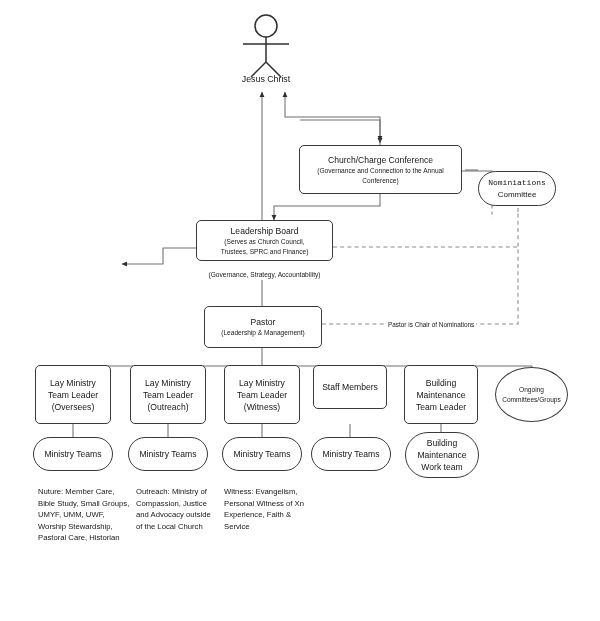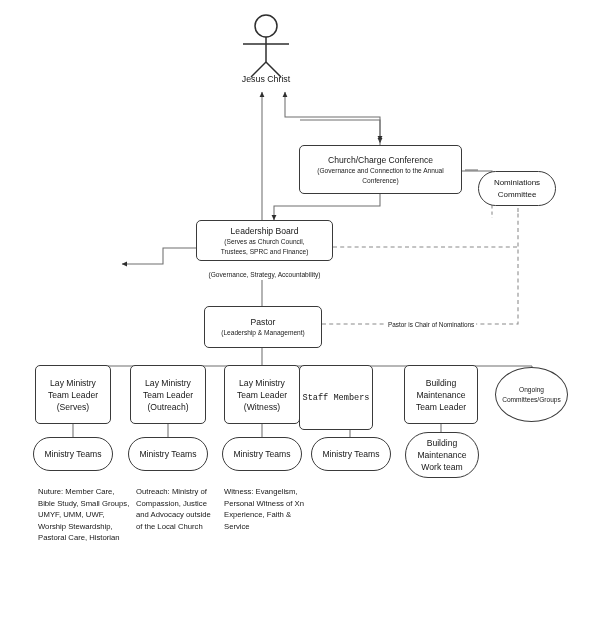--- a/index.html
+++ b/index.html
@@ -160,21 +160,21 @@
   </svg>
 
   <div class="stick-label" style="left:206px; top:74px;">Jesus Christ</div>
 
   <div class="node box" style="left:299px; top:145px; width:163px; height:49px;">
     <div class="t1">Church/Charge Conference</div>
     <div class="t2" style="width:150px;">(Governance and Connection to the Annual Conference)</div>
   </div>
 
   <div class="node pill" style="left:478px; top:171px; width:78px; height:35px;">
-    <div class="t1" style="font-size:8px;">Nominiations</div>
+    <div class="t1" style="font-size:8px;font-family:Liberation Mono, monospace;">Nominiations</div>
     <div class="t1" style="font-size:8px;text-align:right;">Committee</div>
   </div>
 
   <div class="node box" style="left:196px; top:220px; width:137px; height:41px;">
     <div class="t1">Leadership Board</div>
     <div class="t2">(Serves as Church Council,</div>
     <div class="t2">Trustees, SPRC and Finance)</div>
   </div>
   <div class="plain-label" style="left:186px; top:270px; width:157px;">(Governance, Strategy, Accountability)</div>
 
@@ -182,33 +182,33 @@
   <div class="node box" style="left:204px; top:306px; width:118px; height:42px;">
     <div class="t1">Pastor</div>
     <div class="t2">(Leadership &amp; Management)</div>
   </div>
 
   <div class="edge-label" style="left:386px; top:320px;">Pastor is Chair of Nominations</div>
 
   <div class="node box" style="left:35px; top:365px; width:76px; height:59px;">
     <div class="t1">Lay Ministry</div>
     <div class="t1">Team Leader</div>
-    <div class="t1">(Serves)</div>
+    <div class="t1">(Oversees)</div>
   </div>
   <div class="node box" style="left:130px; top:365px; width:76px; height:59px;">
     <div class="t1">Lay Ministry</div>
     <div class="t1">Team Leader</div>
     <div class="t1">(Outreach)</div>
   </div>
   <div class="node box" style="left:224px; top:365px; width:76px; height:59px;">
     <div class="t1">Lay Ministry</div>
     <div class="t1">Team Leader</div>
     <div class="t1">(Witness)</div>
   </div>
-  <div class="node box" style="left:299px; top:365px; width:74px; height:65px;font-family:Liberation Mono, monospace;">
+  <div class="node box" style="left:313px; top:365px; width:74px; height:44px;">
     <div class="t1">Staff Members</div>
   </div>
   <div class="node box" style="left:404px; top:365px; width:74px; height:59px;">
     <div class="t1">Building</div>
     <div class="t1">Maintenance</div>
     <div class="t1">Team Leader</div>
   </div>
 
   <div class="node ellipse" style="left:495px; top:367px; width:73px; height:55px;">
     <div class="t2">Ongoing</div>

